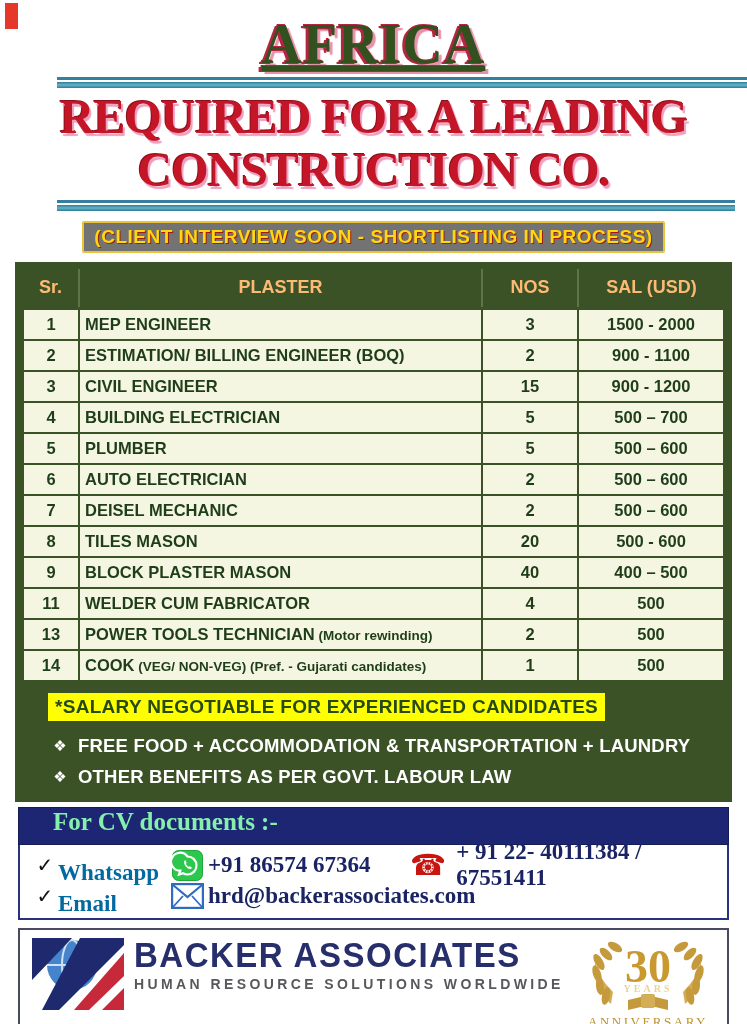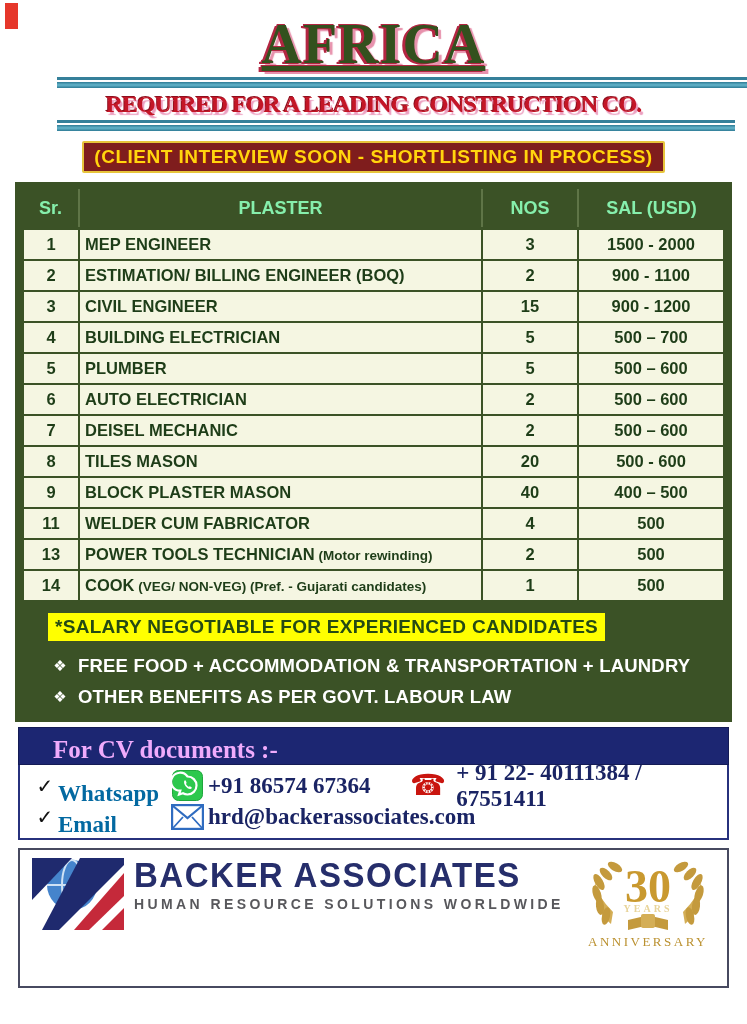--- a/index.html
+++ b/index.html
@@ -17,38 +17,38 @@
     text-shadow:-3px 1px 0 #b32642,-1px -1px 0 #b32642,3px 3px 1px #e791ac;
     text-decoration:underline;
   }
   .rule-group{margin-left:57px;}
   .rule-group.top{margin-top:5px;margin-right:0;}
   .rule-group.bottom{margin-right:12px;margin-top:3px;}
   .rule-thin{height:3px;background:#35809a;margin-bottom:2px;}
   .rule-thick{height:6px;background:linear-gradient(#2e7b95,#64b5cb 50%,#2e7b95);}
   .subtitle{
     margin:3px 0 0;text-align:center;
-    font-family:"Liberation Serif",serif;font-weight:bold;font-size:24px;line-height:1.1;
+    font-family:"Liberation Serif",serif;font-weight:bold;font-size:48px;line-height:1.1;
     color:#c41627;letter-spacing:-1px;
     text-shadow:2px 3px 1px #ec9fc0,-1px -1px 0 #8e0f1e;
   }
   .banner{
     margin:10px auto 0;width:fit-content;
-    background:#7f1d1d;border:2px solid #e7c43b;border-radius:2px;
+    background:#737373;border:2px solid #e7c43b;border-radius:2px;
     color:#ffd60f;font-weight:bold;font-size:19px;letter-spacing:0.5px;
     padding:3px 10px;text-shadow:1px 1px 0 #9c1c06;
   }
 
   
   .green-panel{
     margin:9px 15px 0;background:#3b5226;padding:7px 7px 12px;box-sizing:border-box;
   }
   table.jobs{width:100%;border-collapse:collapse;}
   table.jobs th{
-    color:#86efac;font-size:18px;font-weight:bold;height:38px;text-align:center;
+    color:#fdba74;font-size:18px;font-weight:bold;height:38px;text-align:center;
     border-left:2px solid #5f7547;border-bottom:3px solid #3b5226;padding:0 4px;
   }
   table.jobs th:first-child{border-left:none;}
   table.jobs td{
     background:#f5f6e2;border:2px solid #3b5226;color:#1e3d18;
     font-weight:bold;font-size:16.5px;height:27px;padding:1px 5px;
   }
   td.c-sr{width:44px;text-align:center;}
   td.c-pos{padding-left:10px;}
   td.c-nos{width:84px;text-align:center;}
@@ -59,22 +59,22 @@
     margin:11px 0 0 26px;width:fit-content;background:#ffff00;
     color:#254a14;font-weight:bold;font-size:19px;padding:3px 7px;letter-spacing:0.3px;
   }
   .benefits{margin:14px 0 2px 20px;}
   .benefit{display:flex;align-items:center;color:#ffffff;font-weight:bold;font-size:18.5px;margin-top:9px;letter-spacing:0.2px;}
   .benefit .bullet{font-family:"DejaVu Sans",sans-serif;font-size:15px;width:36px;text-align:center;flex:none;}
 
   
   .cv-bar{
     margin:5px 18px 0;height:36px;background:#1c2672;border:1px solid #141b55;
-    display:flex;align-items:flex-end;
-    font-family:"Liberation Serif",serif;font-weight:bold;font-size:25px;color:#f0abfc;
+    display:flex;align-items:flex-start;
+    font-family:"Liberation Serif",serif;font-weight:bold;font-size:25px;color:#86efac;
     position:relative;
   }
   .cv-bar .cv-label{margin-left:34px;}
   .cv-bar .info-label{position:absolute;left:372px;}
   .contact-box{
     margin:0 18px;background:#ffffff;border:2px solid #27317d;border-top:none;
     padding:5px 0 6px;position:relative;
   }
   .contact-row{display:flex;align-items:center;height:31px;
     font-family:"Liberation Serif",serif;font-weight:bold;font-size:23px;color:#1a2464;}

